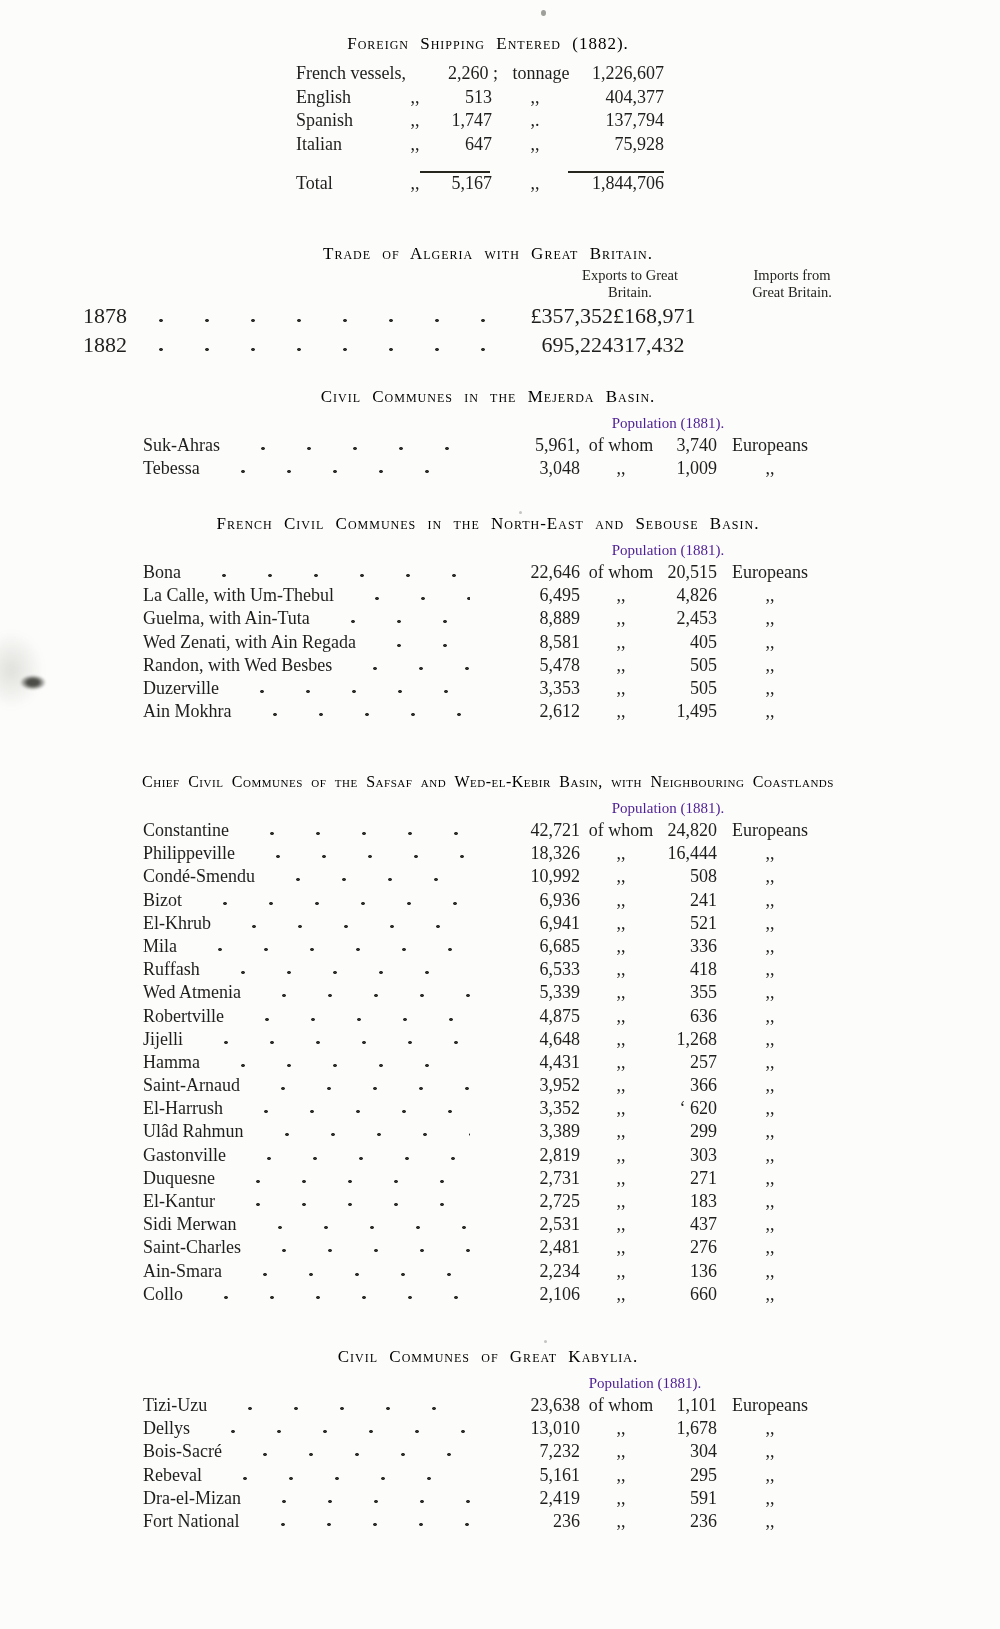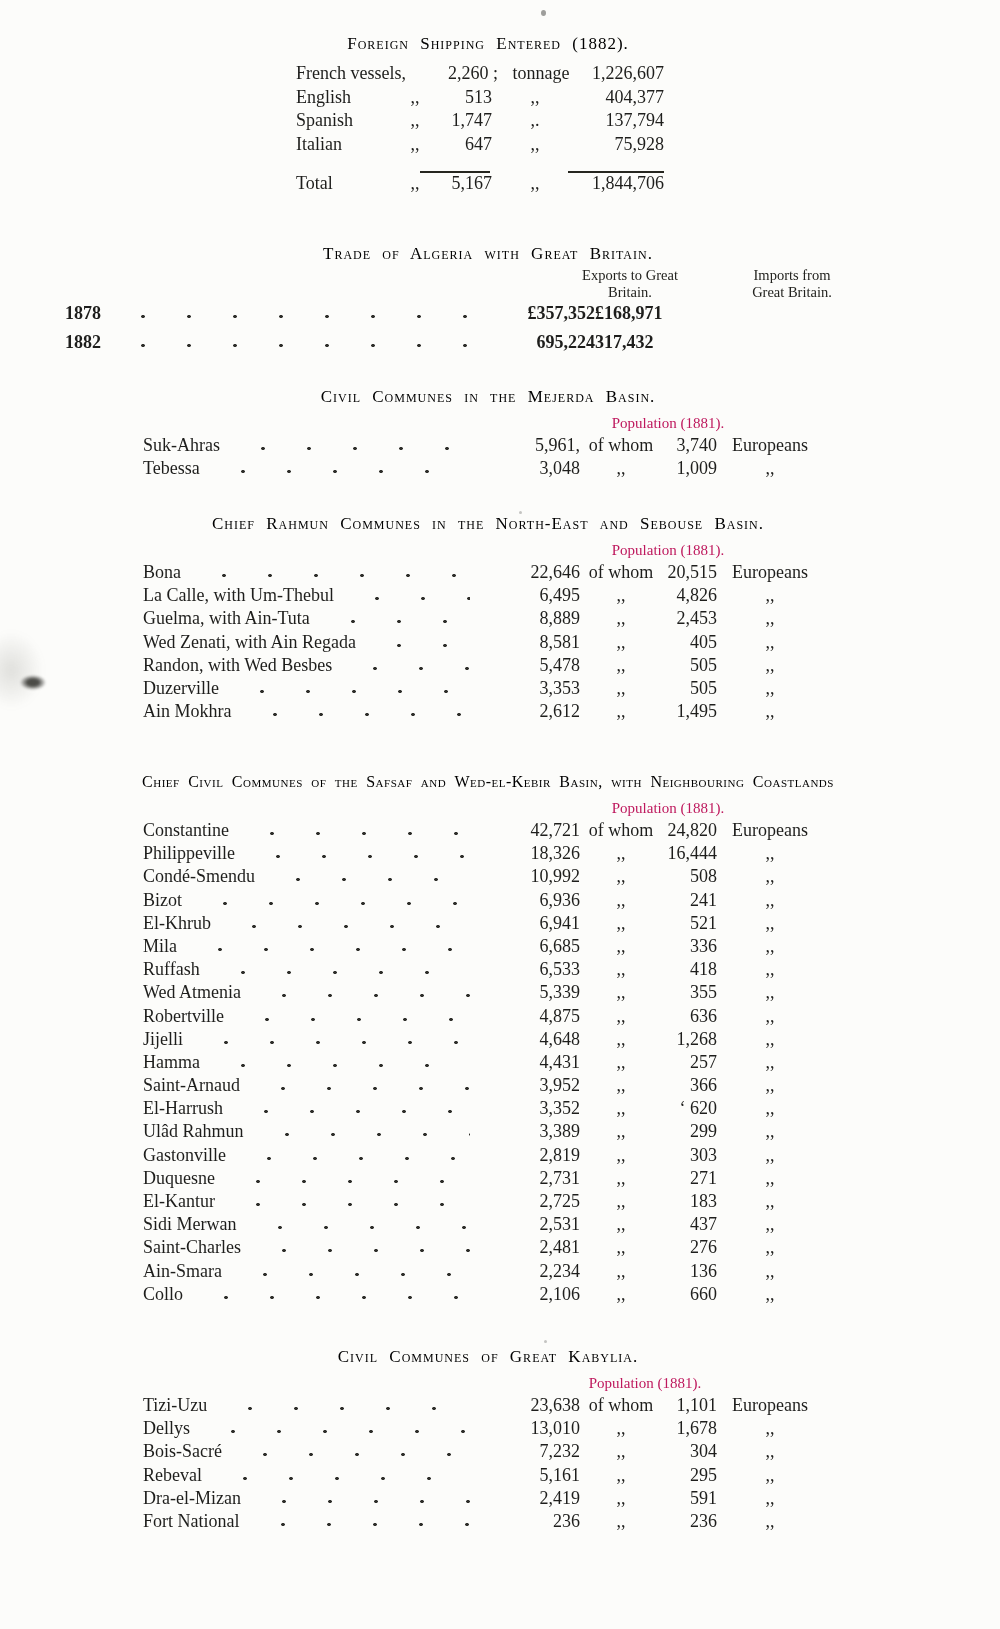--- a/index.html
+++ b/index.html
@@ -20,21 +20,21 @@
     letter-spacing:1px;
     word-spacing:6px;
     color:#000000;
     margin:0;
   }
   .heading.long{font-size:16px;letter-spacing:.5px;word-spacing:4px;white-space:nowrap;}
   .pophead{
     font-size:15px;line-height:19px;
     width:200px;text-align:center;
     margin:6px 0 0 568px;
-    color:#be185d;
+    color:#4c1d95;
   }
   .pophead.kab{margin-left:545px;}
   
   .tbl{margin:2px 0 0 143px;width:680px;font-size:18px;}
   .crow{display:flex;align-items:baseline;height:23.2px;}
   .cname{flex:0 0 auto;white-space:nowrap;padding-right:10px;}
   .lead{
     flex:1 1 auto;height:5px;
     background-image:radial-gradient(circle,#2e2e2a 1.5px,rgba(0,0,0,0) 2px);
     background-size:46px 5px;
@@ -55,21 +55,21 @@
   .sq2{flex:0 0 86px;text-align:center;}
   .stonnage{flex:1 1 auto;text-align:right;}
   .srule{display:flex;height:16px;align-items:flex-end;}
   .srule .seg1{margin-left:124px;width:70px;border-top:2px solid #26261f;}
   .srule .seg2{margin-left:auto;width:96px;border-top:2px solid #26261f;}
   .totalrow{margin-top:1px;}
   
   .thead{position:absolute;top:24px;font-size:14.5px;line-height:17px;text-align:center;color:#23231f;}
   #th-exp{left:540px;width:180px;}
   #th-imp{left:703px;width:178px;}
-  .trows{margin:38px 0 0 65px;width:680px;font-size:18px;font-weight:bold;}
+  .trows{margin:38px 0 0 83px;width:680px;font-size:22px;}
   .trow{display:flex;align-items:baseline;height:28.5px;}
   .tyear{flex:0 0 45px;}
   .texp{flex:0 0 118px;text-align:right;}
   .timp{flex:0 0 146px;padding-right:4px;}
   
   .smudge{position:absolute;left:-12px;top:628px;width:58px;height:84px;
     background:radial-gradient(ellipse at 40% 50%,rgba(95,95,88,.18),rgba(0,0,0,0) 65%);
     filter:blur(3px);}
   .blob{position:absolute;left:20px;top:675px;width:26px;height:15px;border-radius:50%;
     background:radial-gradient(ellipse at 50% 50%,rgba(28,28,24,.78) 0 30%,rgba(28,28,24,0) 72%);
@@ -186,21 +186,21 @@
         <span class="lead"></span>
         <span class="cpop">3,048</span>
         <span class="csep">,,</span>
         <span class="ceur">1,009</span>
         <span class="csep2">,,</span>
       </div>
     </div>
 </div>
 
 <div class="sec" style="top:513px">
-  <div class="heading">Chief Rahmun Communes in the North-East and Sebouse Basin.</div>
+  <div class="heading">French Civil Communes in the North-East and Sebouse Basin.</div>
   <div class="pophead">Population (1881).</div>
   <div class="tbl">
 
       <div class="crow">
         <span class="cname">Bona</span>
         <span class="lead"></span>
         <span class="cpop">22,646</span>
         <span class="csep">of whom</span>
         <span class="ceur">20,515</span>
         <span class="csep2">Europeans</span>

